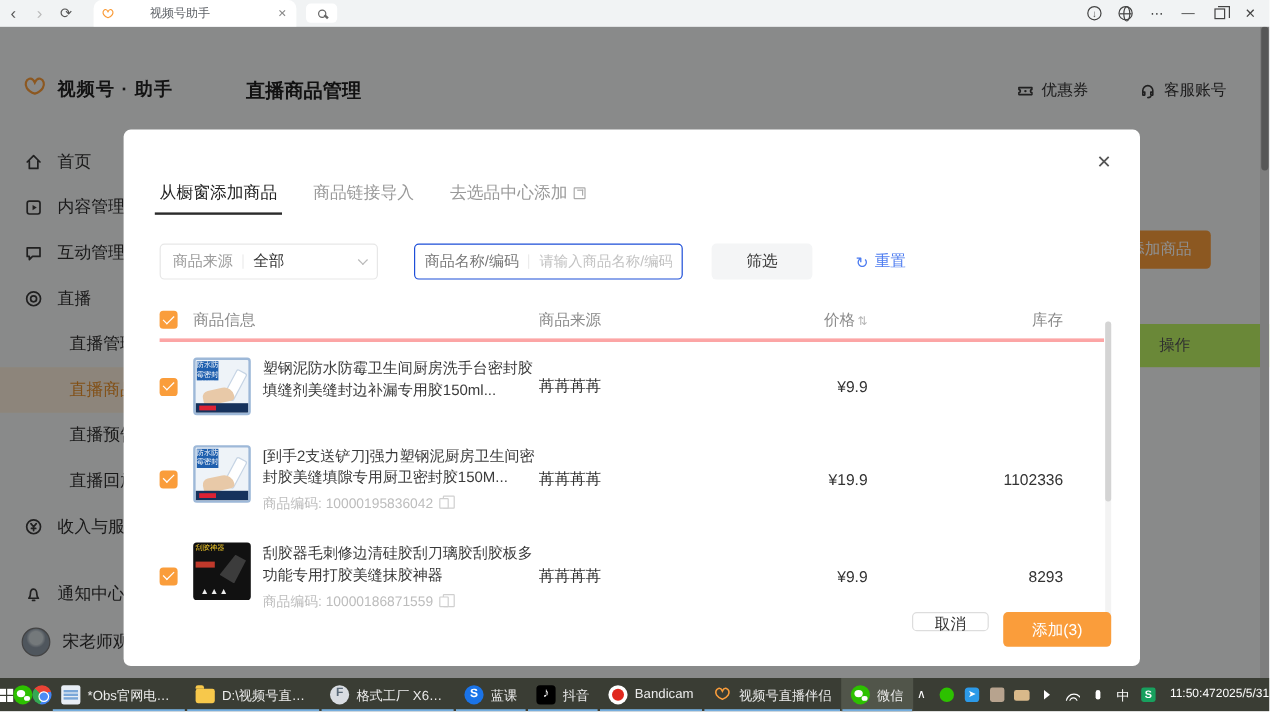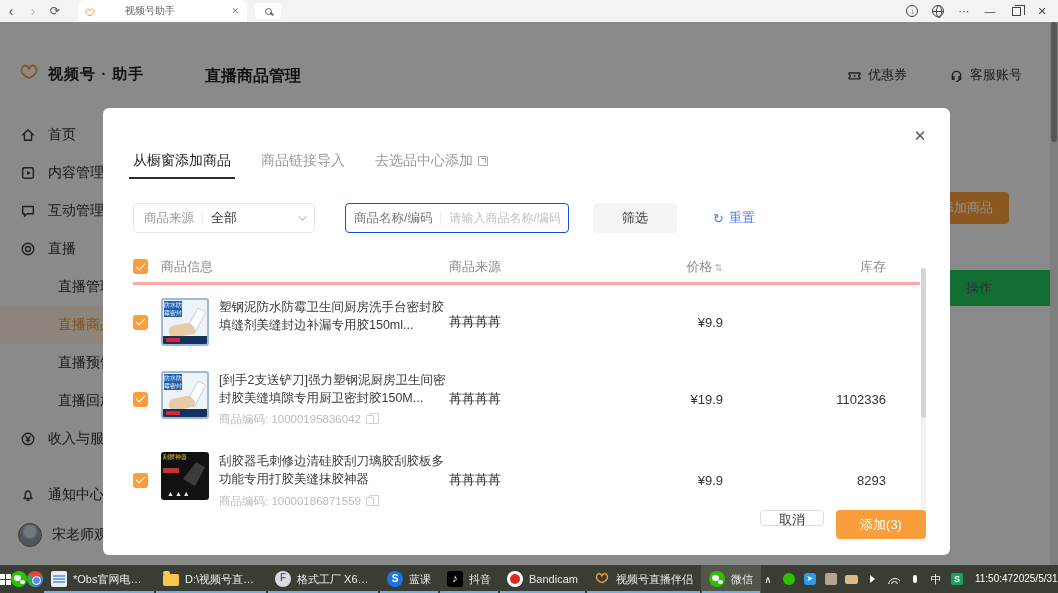--- a/index.html
+++ b/index.html
@@ -49,21 +49,21 @@
 
   
   .page-header { position:absolute; left:178px; right:8px; top:0; height:86px; z-index:3; }
   .page-title { position:absolute; left:27px; top:44px; font-size:16px; color:#1f1f1f; font-weight:bold; }
   .header-actions { position:absolute; right:28px; top:44px; display:flex; gap:42px; }
   .header-action { display:flex; align-items:center; gap:6px; font-size:13px; color:#333; }
   .header-action svg { width:15px; height:15px; }
 
   
   .bg-add-btn { position:absolute; left:925px; top:170px; width:84px; height:32px; background:#fa9d3b; color:#fff; font-size:13px; border:none; border-radius:4px; z-index:3; }
-  .bg-op-box { position:absolute; left:944px; top:248px; width:114px; height:36px; background:#22c55e; display:flex; align-items:center; padding-left:22px; font-size:13px; color:#555; z-index:3; }
+  .bg-op-box { position:absolute; left:944px; top:248px; width:114px; height:36px; background:#bef264; display:flex; align-items:center; padding-left:22px; font-size:13px; color:#555; z-index:3; }
 
   
   .modal { position:absolute; left:103px; top:86px; width:847px; height:447px; background:#fff; border-radius:6px; z-index:30; }
   .modal-close { position:absolute; top:20px; right:22px; width:16px; height:16px; font-size:15px; line-height:16px; text-align:center; color:#555; cursor:pointer; background:none; border:none; }
   .modal-body { padding:0 30px; }
   .tabs { display:flex; gap:30px; padding-top:44px; }
   .tab { font-size:14px; color:#999; padding-bottom:9px; position:relative; display:flex; align-items:center; gap:5px; cursor:pointer; }
   .tab.active { color:#222; }
   .tab.active::after { content:""; position:absolute; left:-4px; right:-4px; bottom:0; height:2px; background:#2b2b2b; }
   .ext-ic { width:10px; height:10px; border:1px solid #aaa; border-radius:1px; position:relative; }

